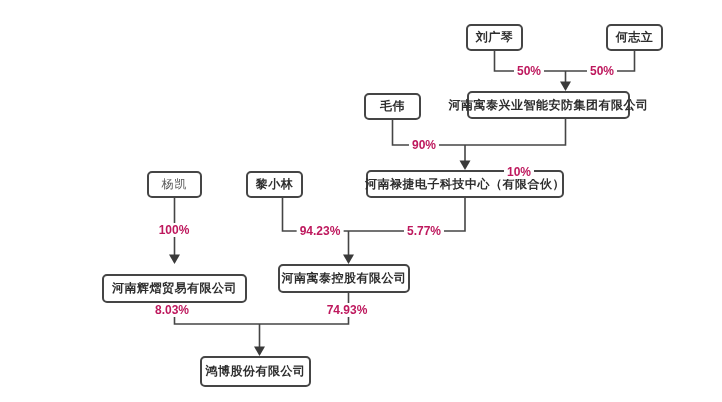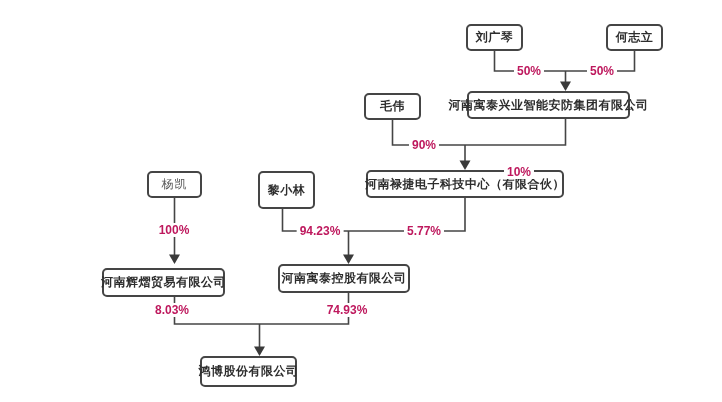--- a/index.html
+++ b/index.html
@@ -87,27 +87,27 @@
   <div class="node" style="left:606px; top:24px; width:57px; height:27px;">何志立</div>
 
   <div class="node" style="left:467px; top:91px; width:163px; height:28px;">河南寓泰兴业智能安防集团有限公司</div>
 
   <div class="node" style="left:364px; top:93px; width:57px; height:27px;">毛伟</div>
 
   <div class="node" style="left:366px; top:170px; width:198px; height:28px;">河南禄捷电子科技中心（有限合伙）</div>
 
   <div class="node light" style="left:147px; top:171px; width:55px; height:27px;">杨凯</div>
 
-  <div class="node" style="left:258px; top:171px; width:57px; height:38px;">黎小林</div>
+  <div class="node" style="left:246px; top:171px; width:57px; height:27px;">黎小林</div>
 
-  <div class="node" style="left:102px; top:268px; width:123px; height:29px;">河南辉熠贸易有限公司</div>
+  <div class="node" style="left:102px; top:274px; width:145px; height:29px;">河南辉熠贸易有限公司</div>
 
   <div class="node" style="left:278px; top:264px; width:132px; height:29px;">河南寓泰控股有限公司</div>
 
-  <div class="node" style="left:200px; top:356px; width:97px; height:31px;">鸿博股份有限公司</div>
+  <div class="node" style="left:200px; top:356px; width:111px; height:31px;">鸿博股份有限公司</div>
 
   <span class="edge-label" style="left:529px; top:71px;">50%</span>
 
   <span class="edge-label" style="left:602px; top:71px;">50%</span>
 
   <span class="edge-label" style="left:424px; top:145px;">90%</span>
 
   <span class="edge-label" style="left:519px; top:145px;margin-top:27px;">10%</span>
 
   <span class="edge-label" style="left:174px; top:230px;">100%</span>

